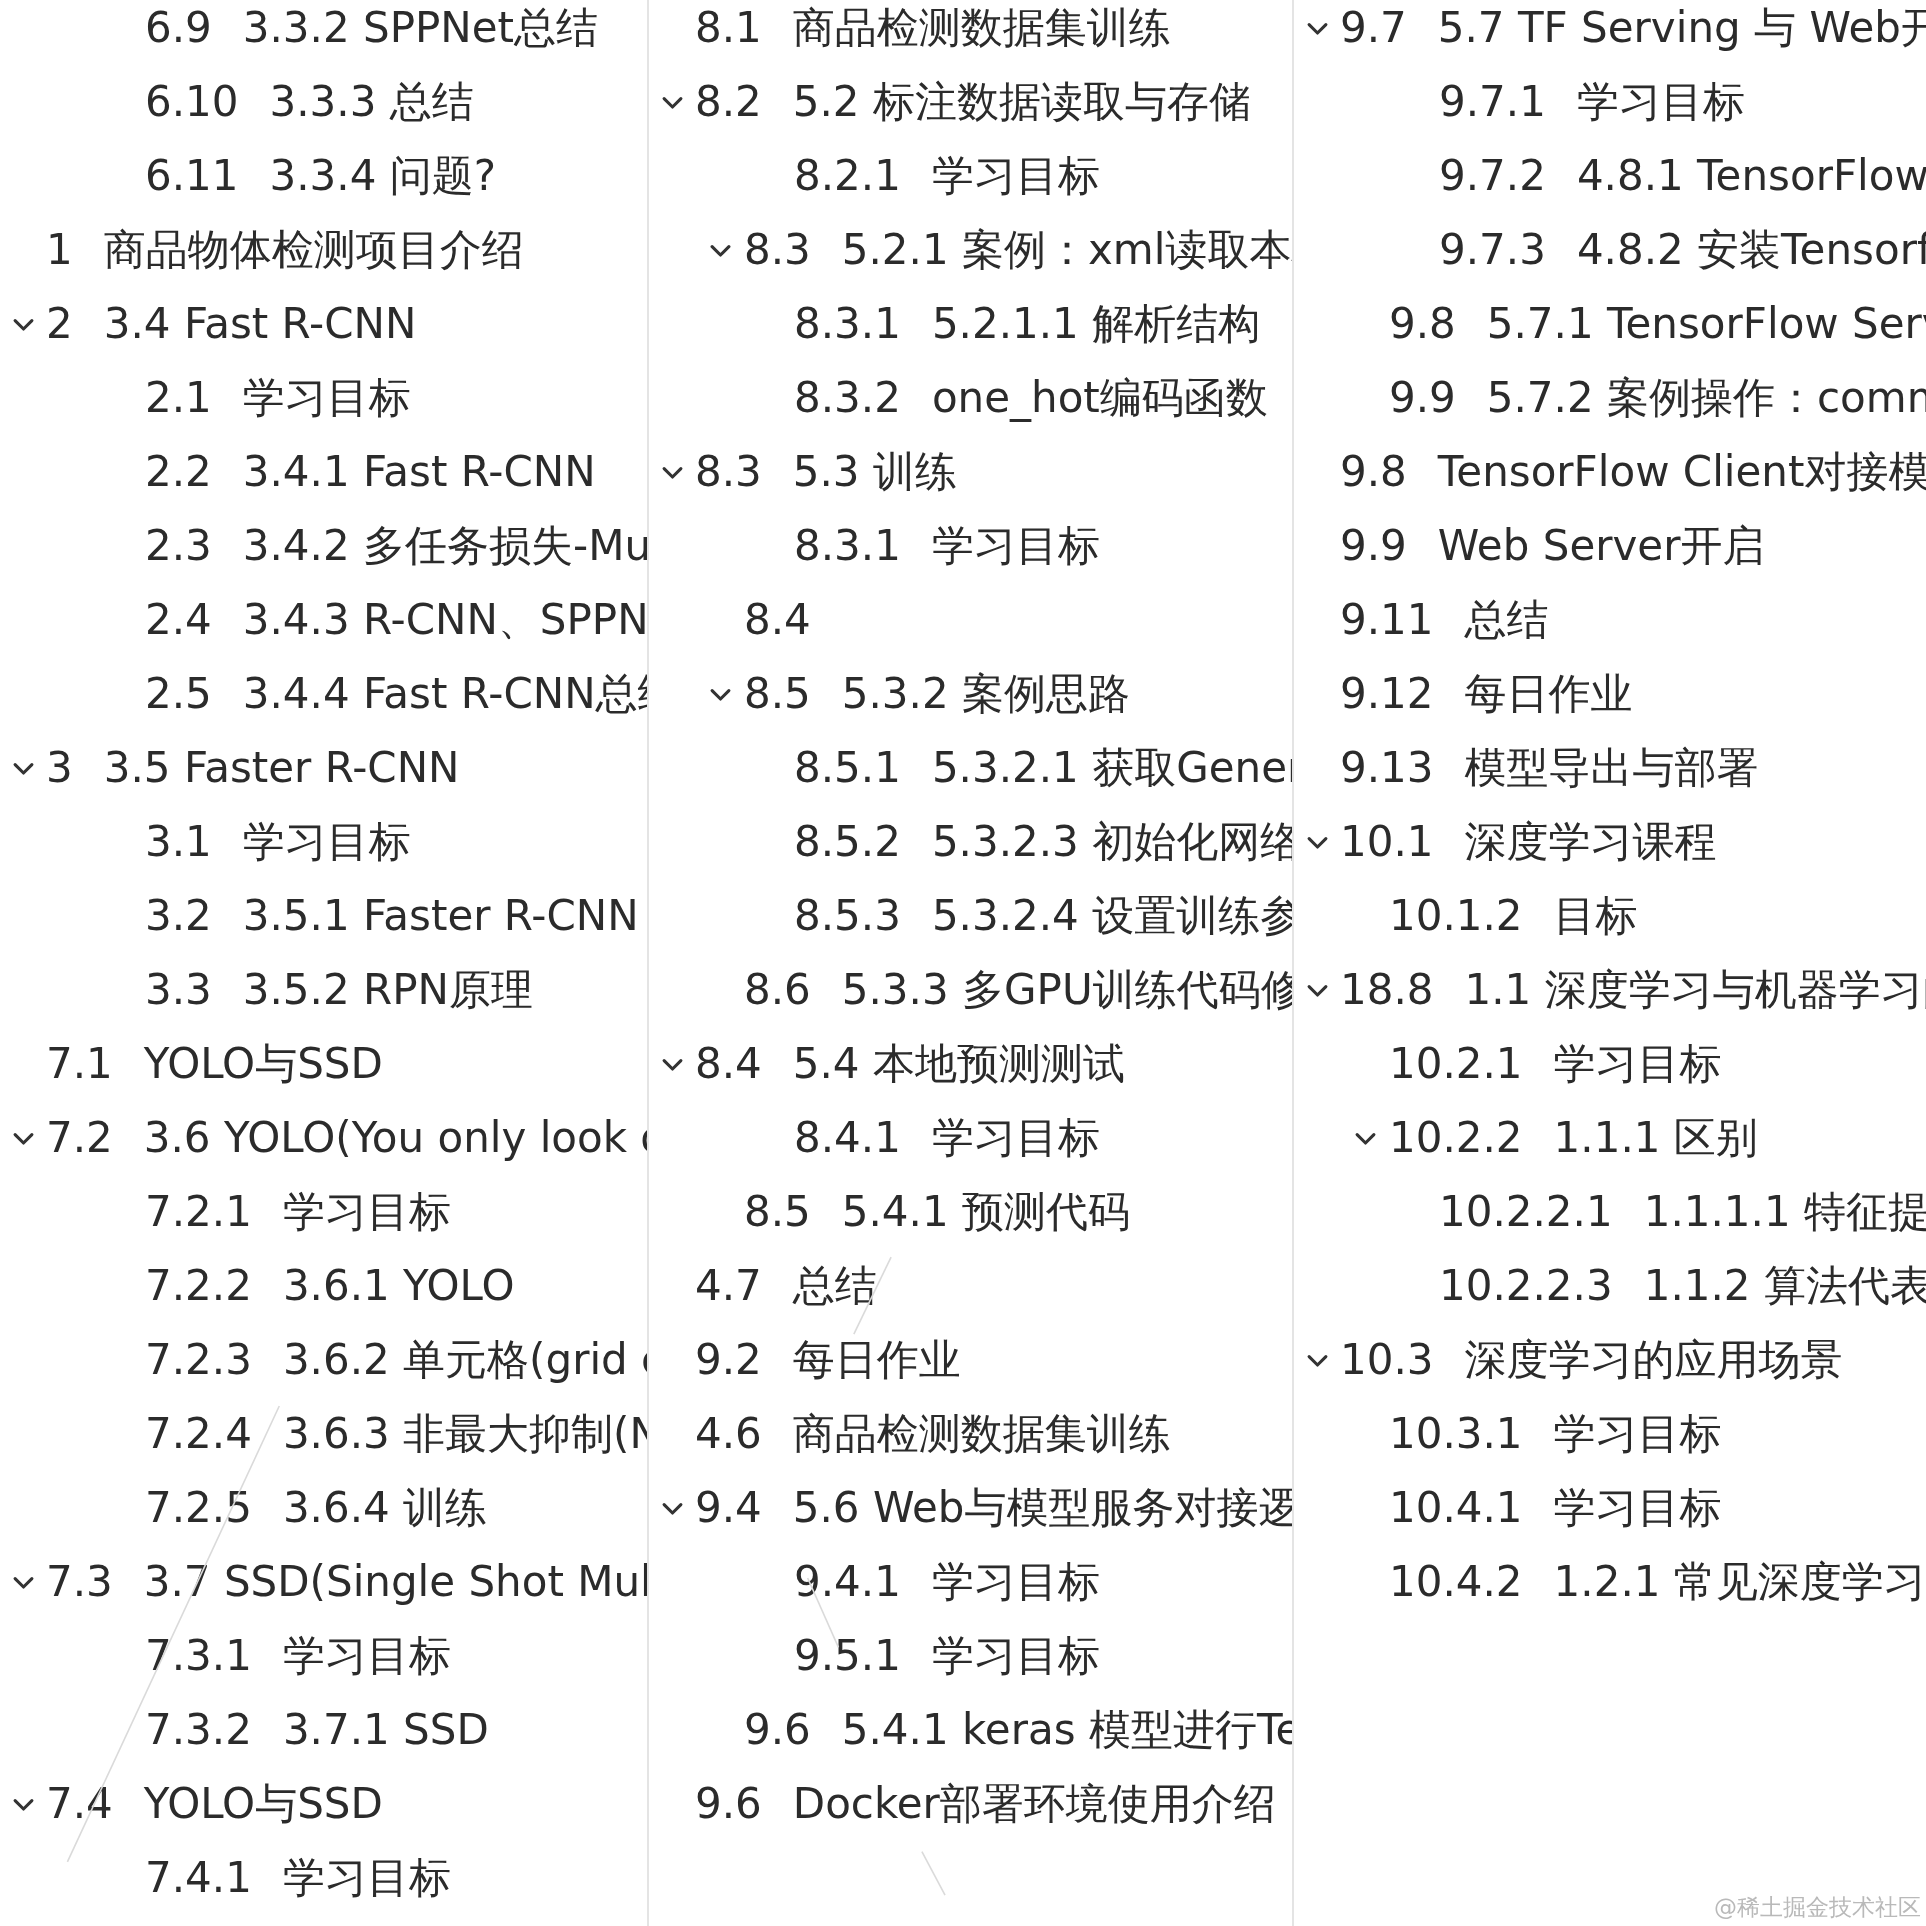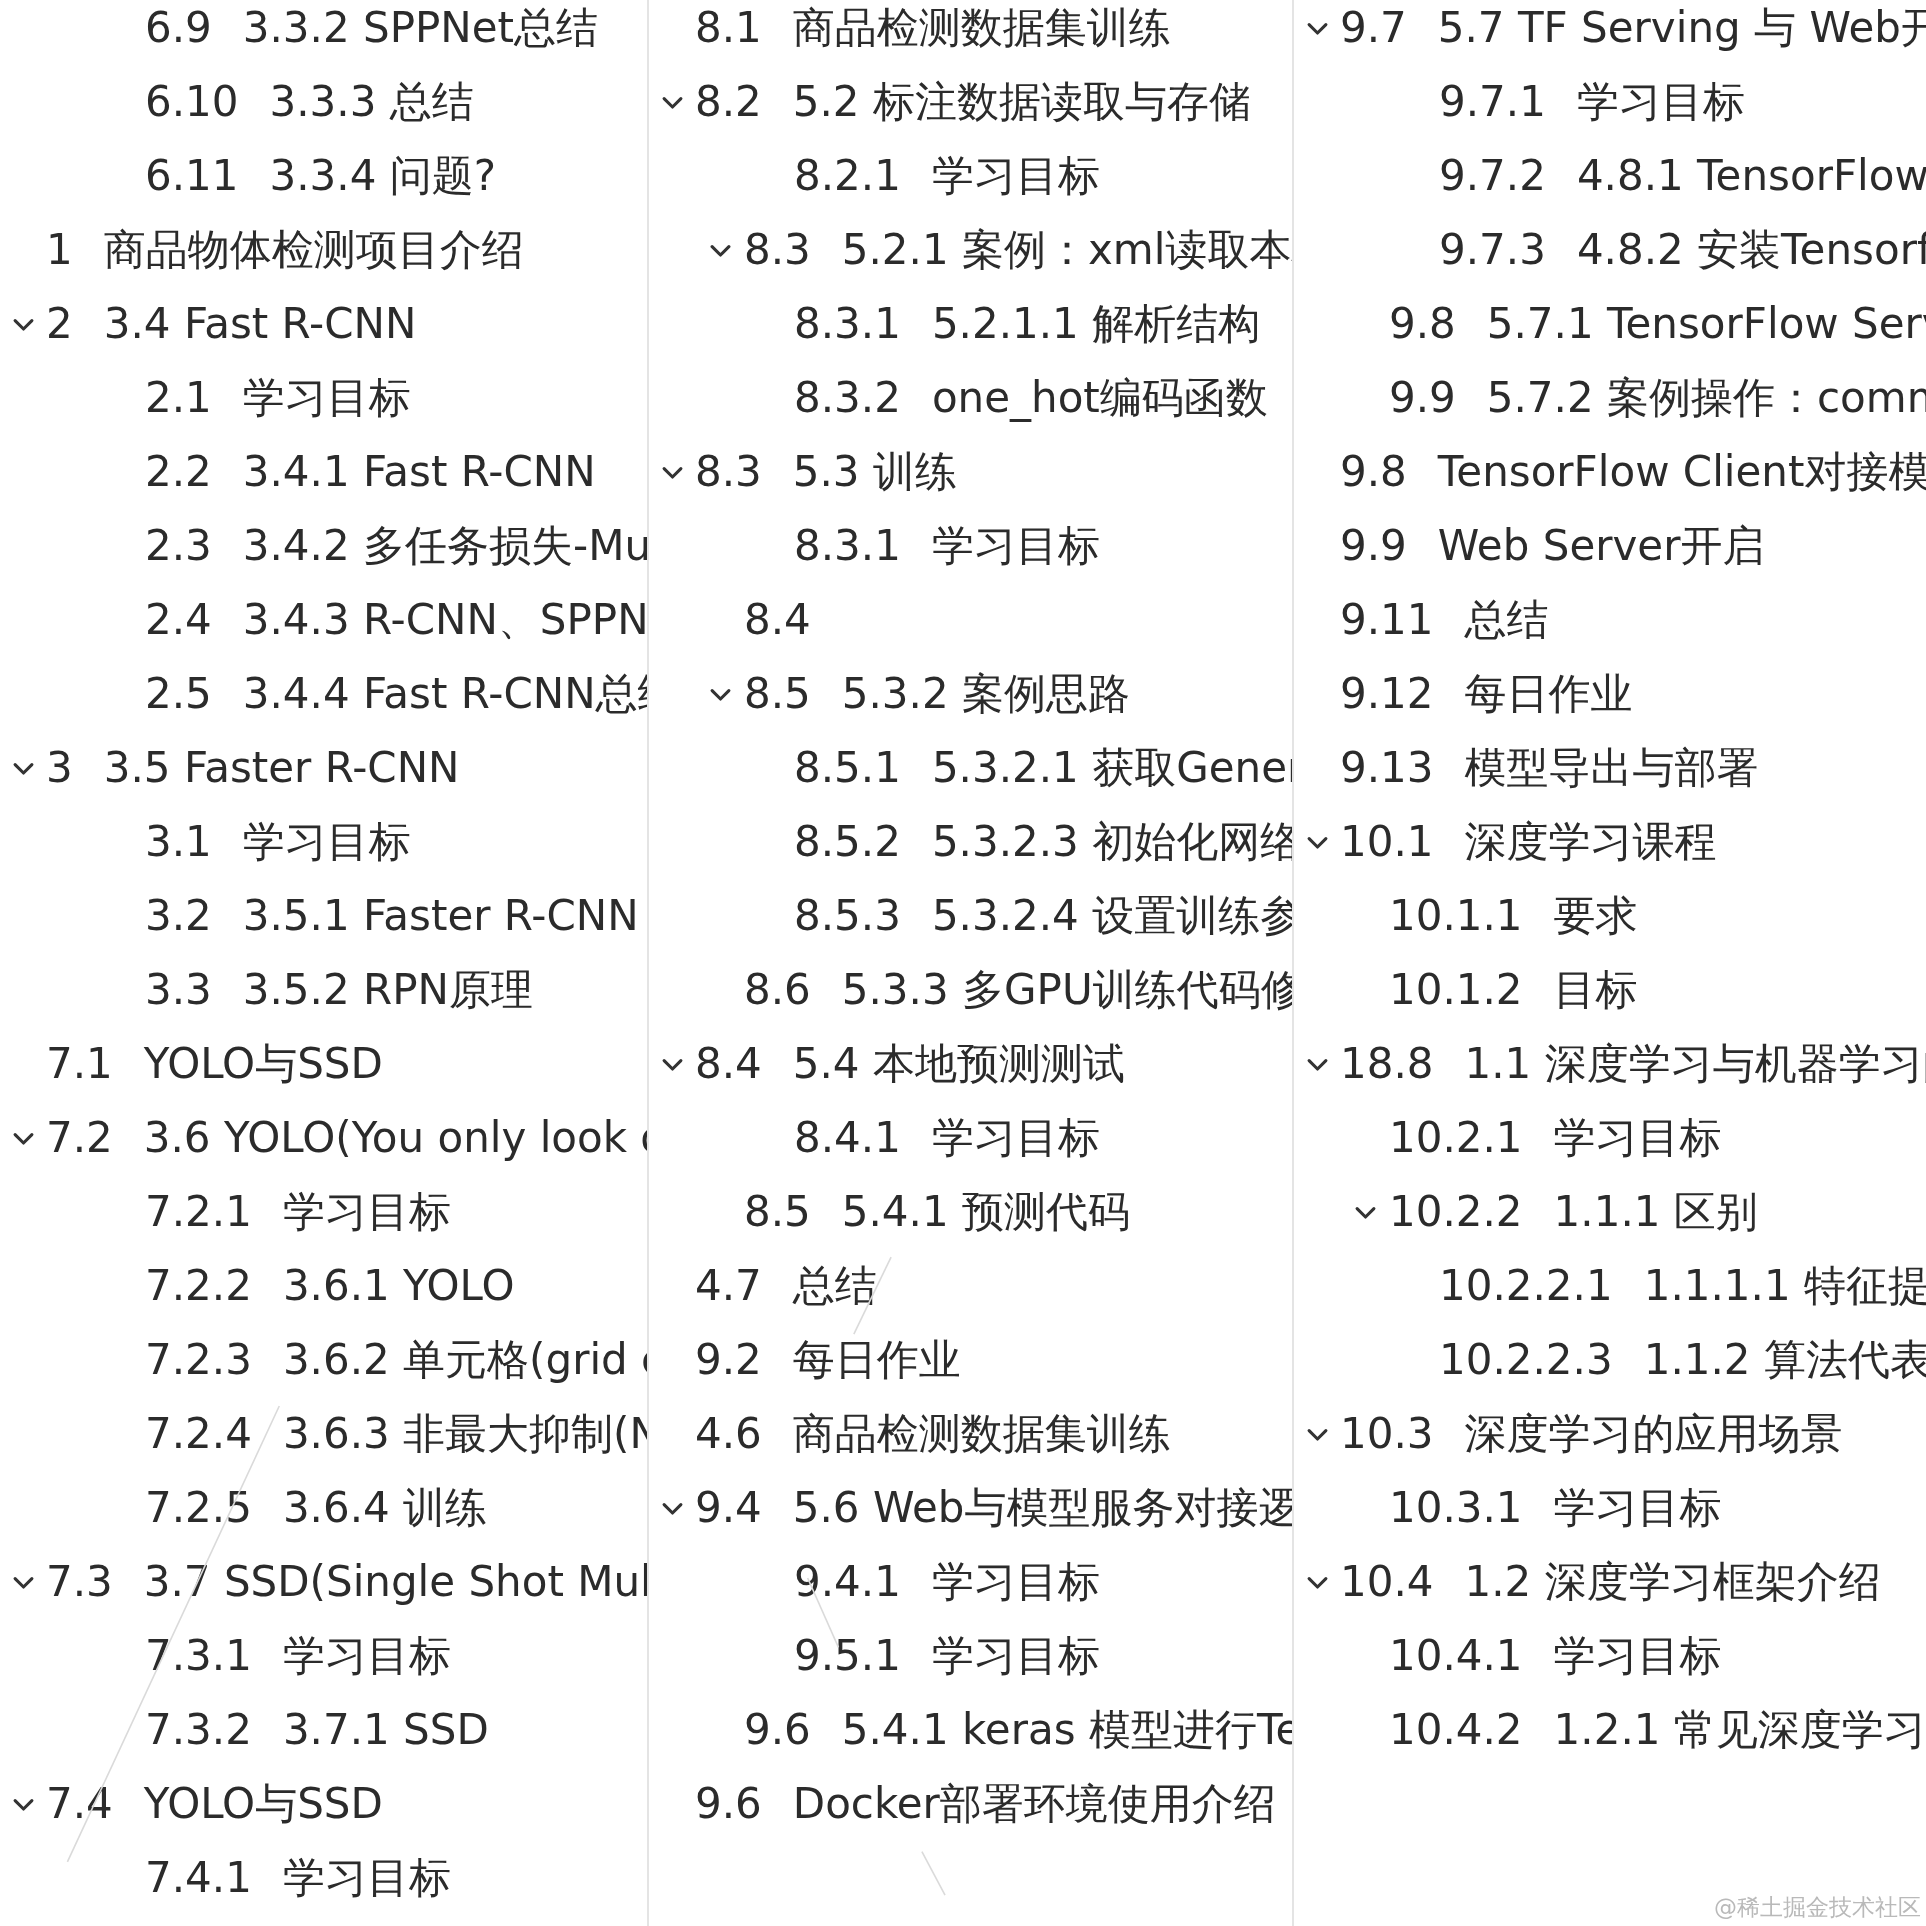--- a/index.html
+++ b/index.html
@@ -429,25 +429,20 @@
     <span class="chev">
       <svg width="31" height="31" viewBox="0 0 24 24">
         <polyline points="5.5,9 12,15.5 18.5,9" fill="none" stroke="#333333" stroke-width="2.4" stroke-linecap="round" stroke-linejoin="round"></polyline>
       </svg>
     </span>
     <span class="num">10.1</span>
     <span class="title">深度学习课程</span>
   </div>
     <div class="row lvl1">
 
-    <span class="num">10.1.1</span>
-    <span class="title">要求</span>
-  </div>
-    <div class="row lvl1">
-
     <span class="num">10.1.2</span>
     <span class="title">目标</span>
   </div>
     <div class="row lvl0">
     <span class="chev">
       <svg width="31" height="31" viewBox="0 0 24 24">
         <polyline points="5.5,9 12,15.5 18.5,9" fill="none" stroke="#333333" stroke-width="2.4" stroke-linecap="round" stroke-linejoin="round"></polyline>
       </svg>
     </span>
     <span class="num">18.8</span>
@@ -483,29 +478,20 @@
         <polyline points="5.5,9 12,15.5 18.5,9" fill="none" stroke="#333333" stroke-width="2.4" stroke-linecap="round" stroke-linejoin="round"></polyline>
       </svg>
     </span>
     <span class="num">10.3</span>
     <span class="title">深度学习的应用场景</span>
   </div>
     <div class="row lvl1">
 
     <span class="num">10.3.1</span>
     <span class="title">学习目标</span>
-  </div>
-    <div class="row lvl0">
-    <span class="chev">
-      <svg width="31" height="31" viewBox="0 0 24 24">
-        <polyline points="5.5,9 12,15.5 18.5,9" fill="none" stroke="#333333" stroke-width="2.4" stroke-linecap="round" stroke-linejoin="round"></polyline>
-      </svg>
-    </span>
-    <span class="num">10.4</span>
-    <span class="title">1.2 深度学习框架介绍</span>
   </div>
     <div class="row lvl1">
 
     <span class="num">10.4.1</span>
     <span class="title">学习目标</span>
   </div>
     <div class="row lvl1">
 
     <span class="num">10.4.2</span>
     <span class="title">1.2.1 常见深度学习框架对比</span>

